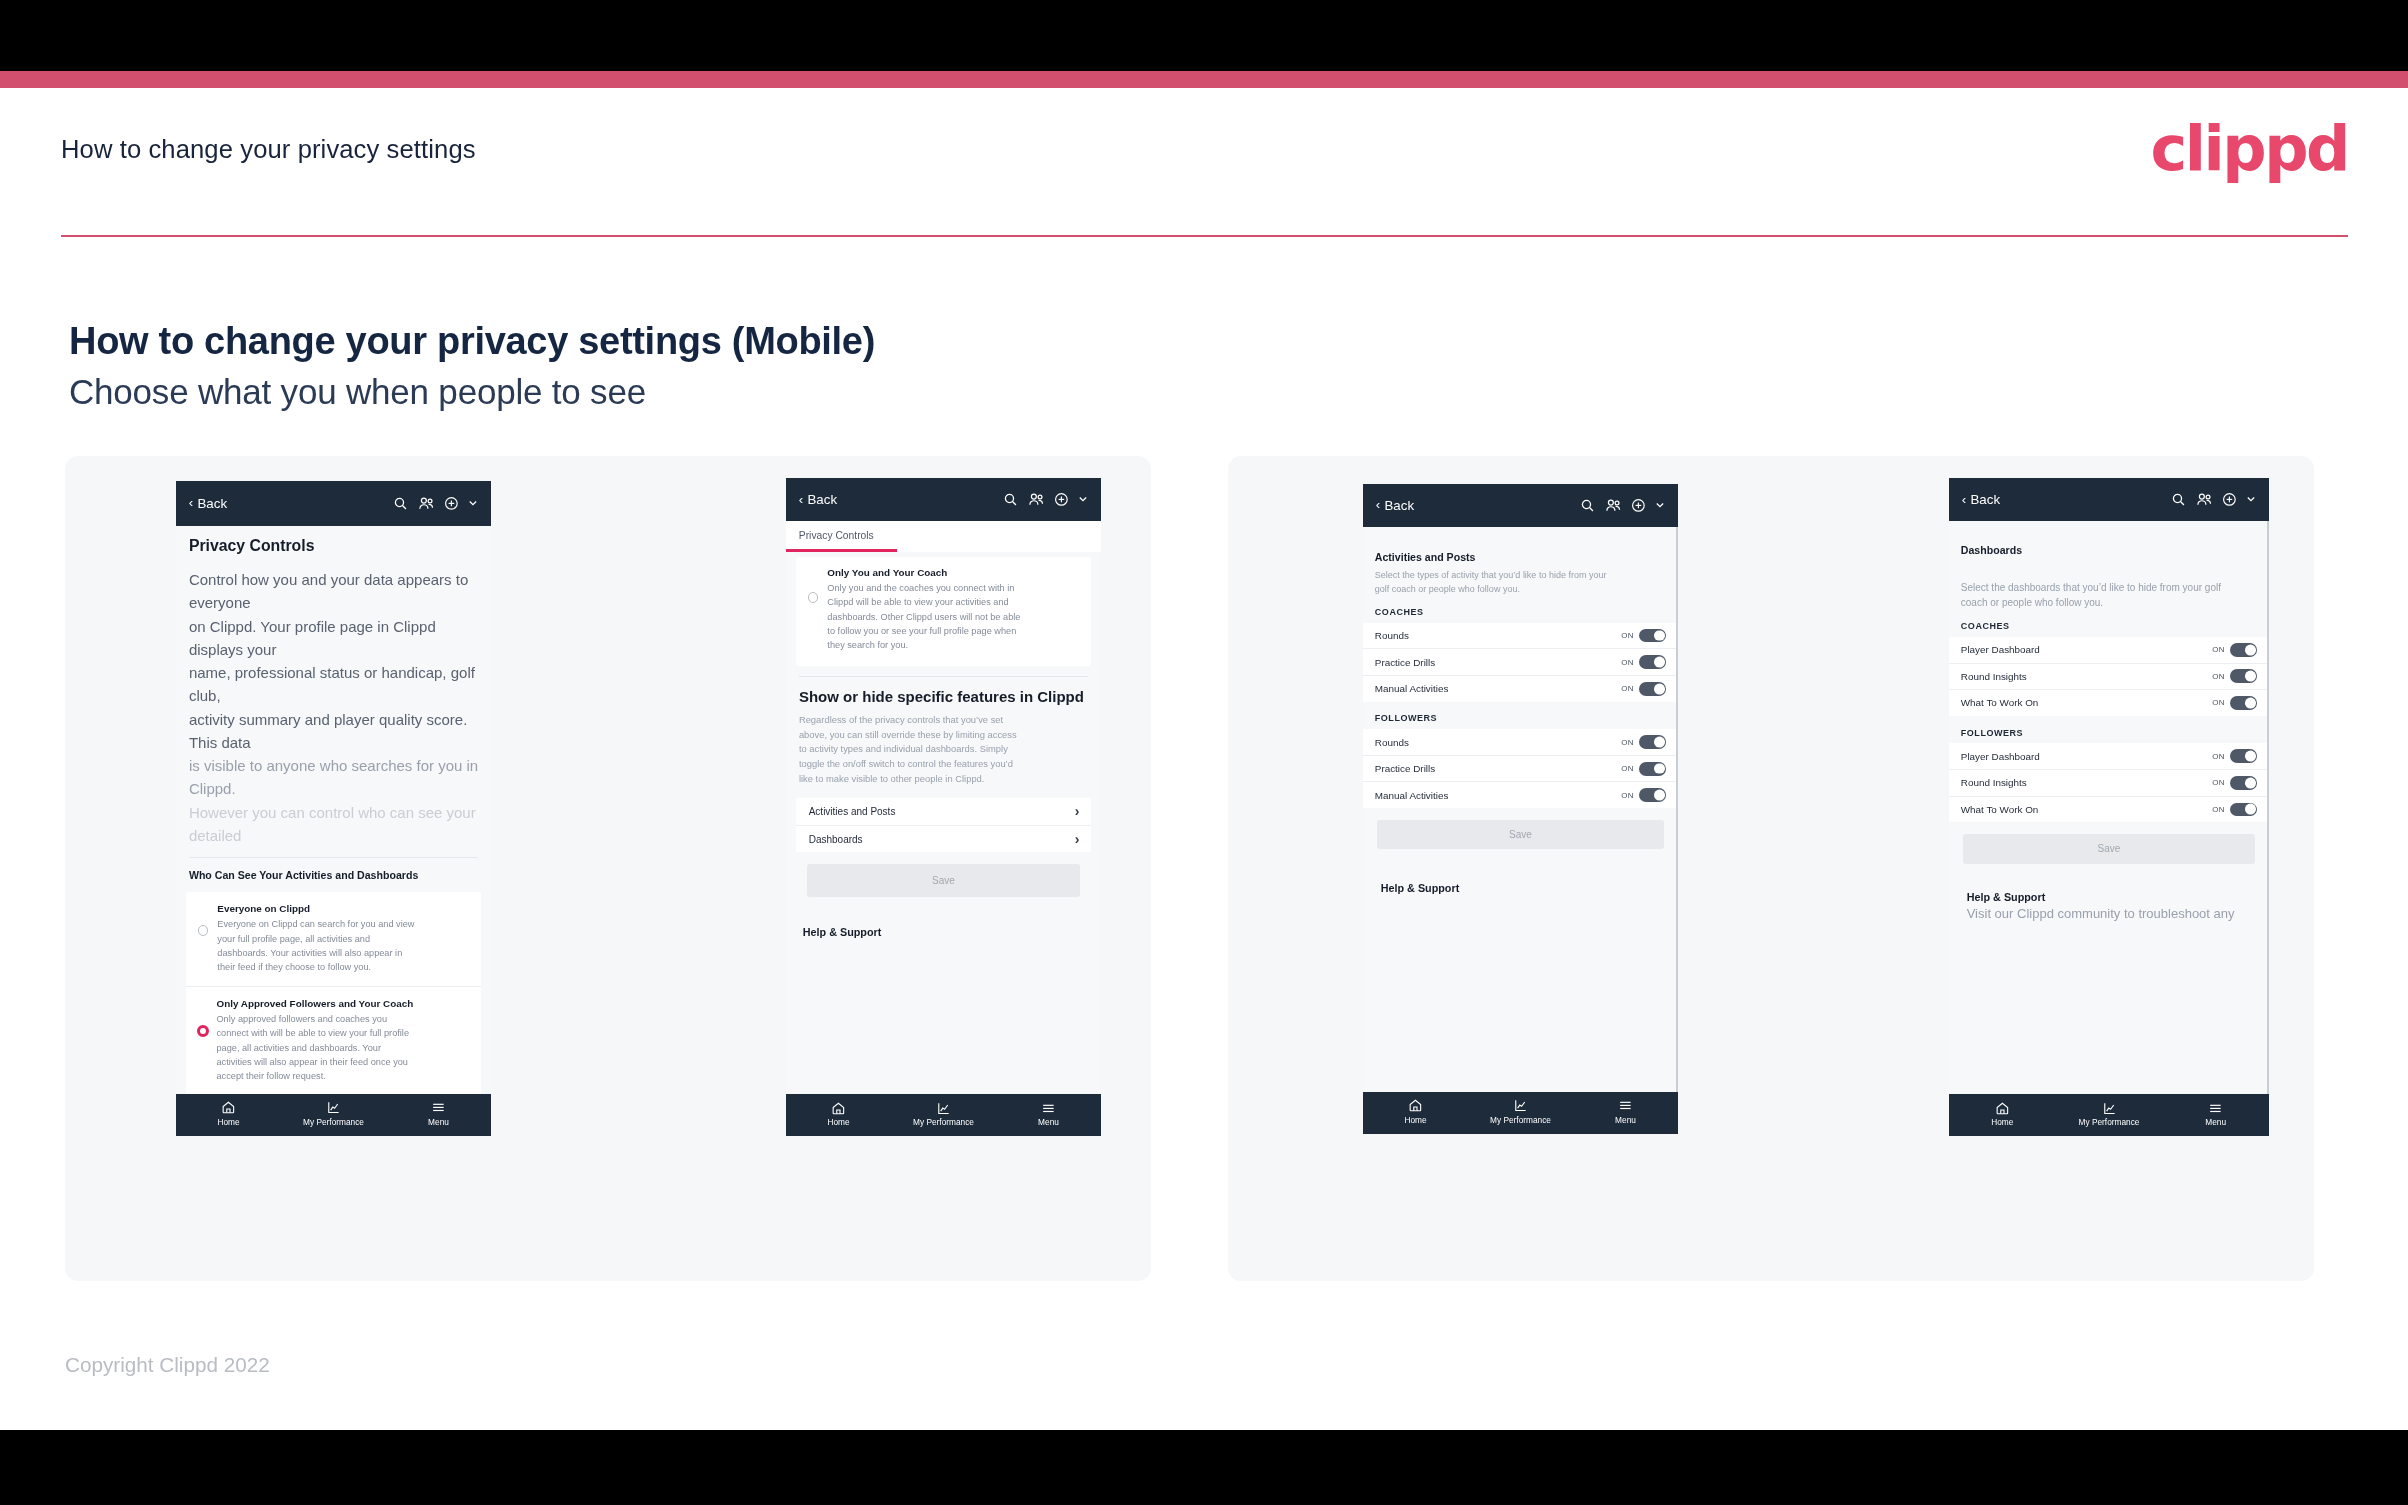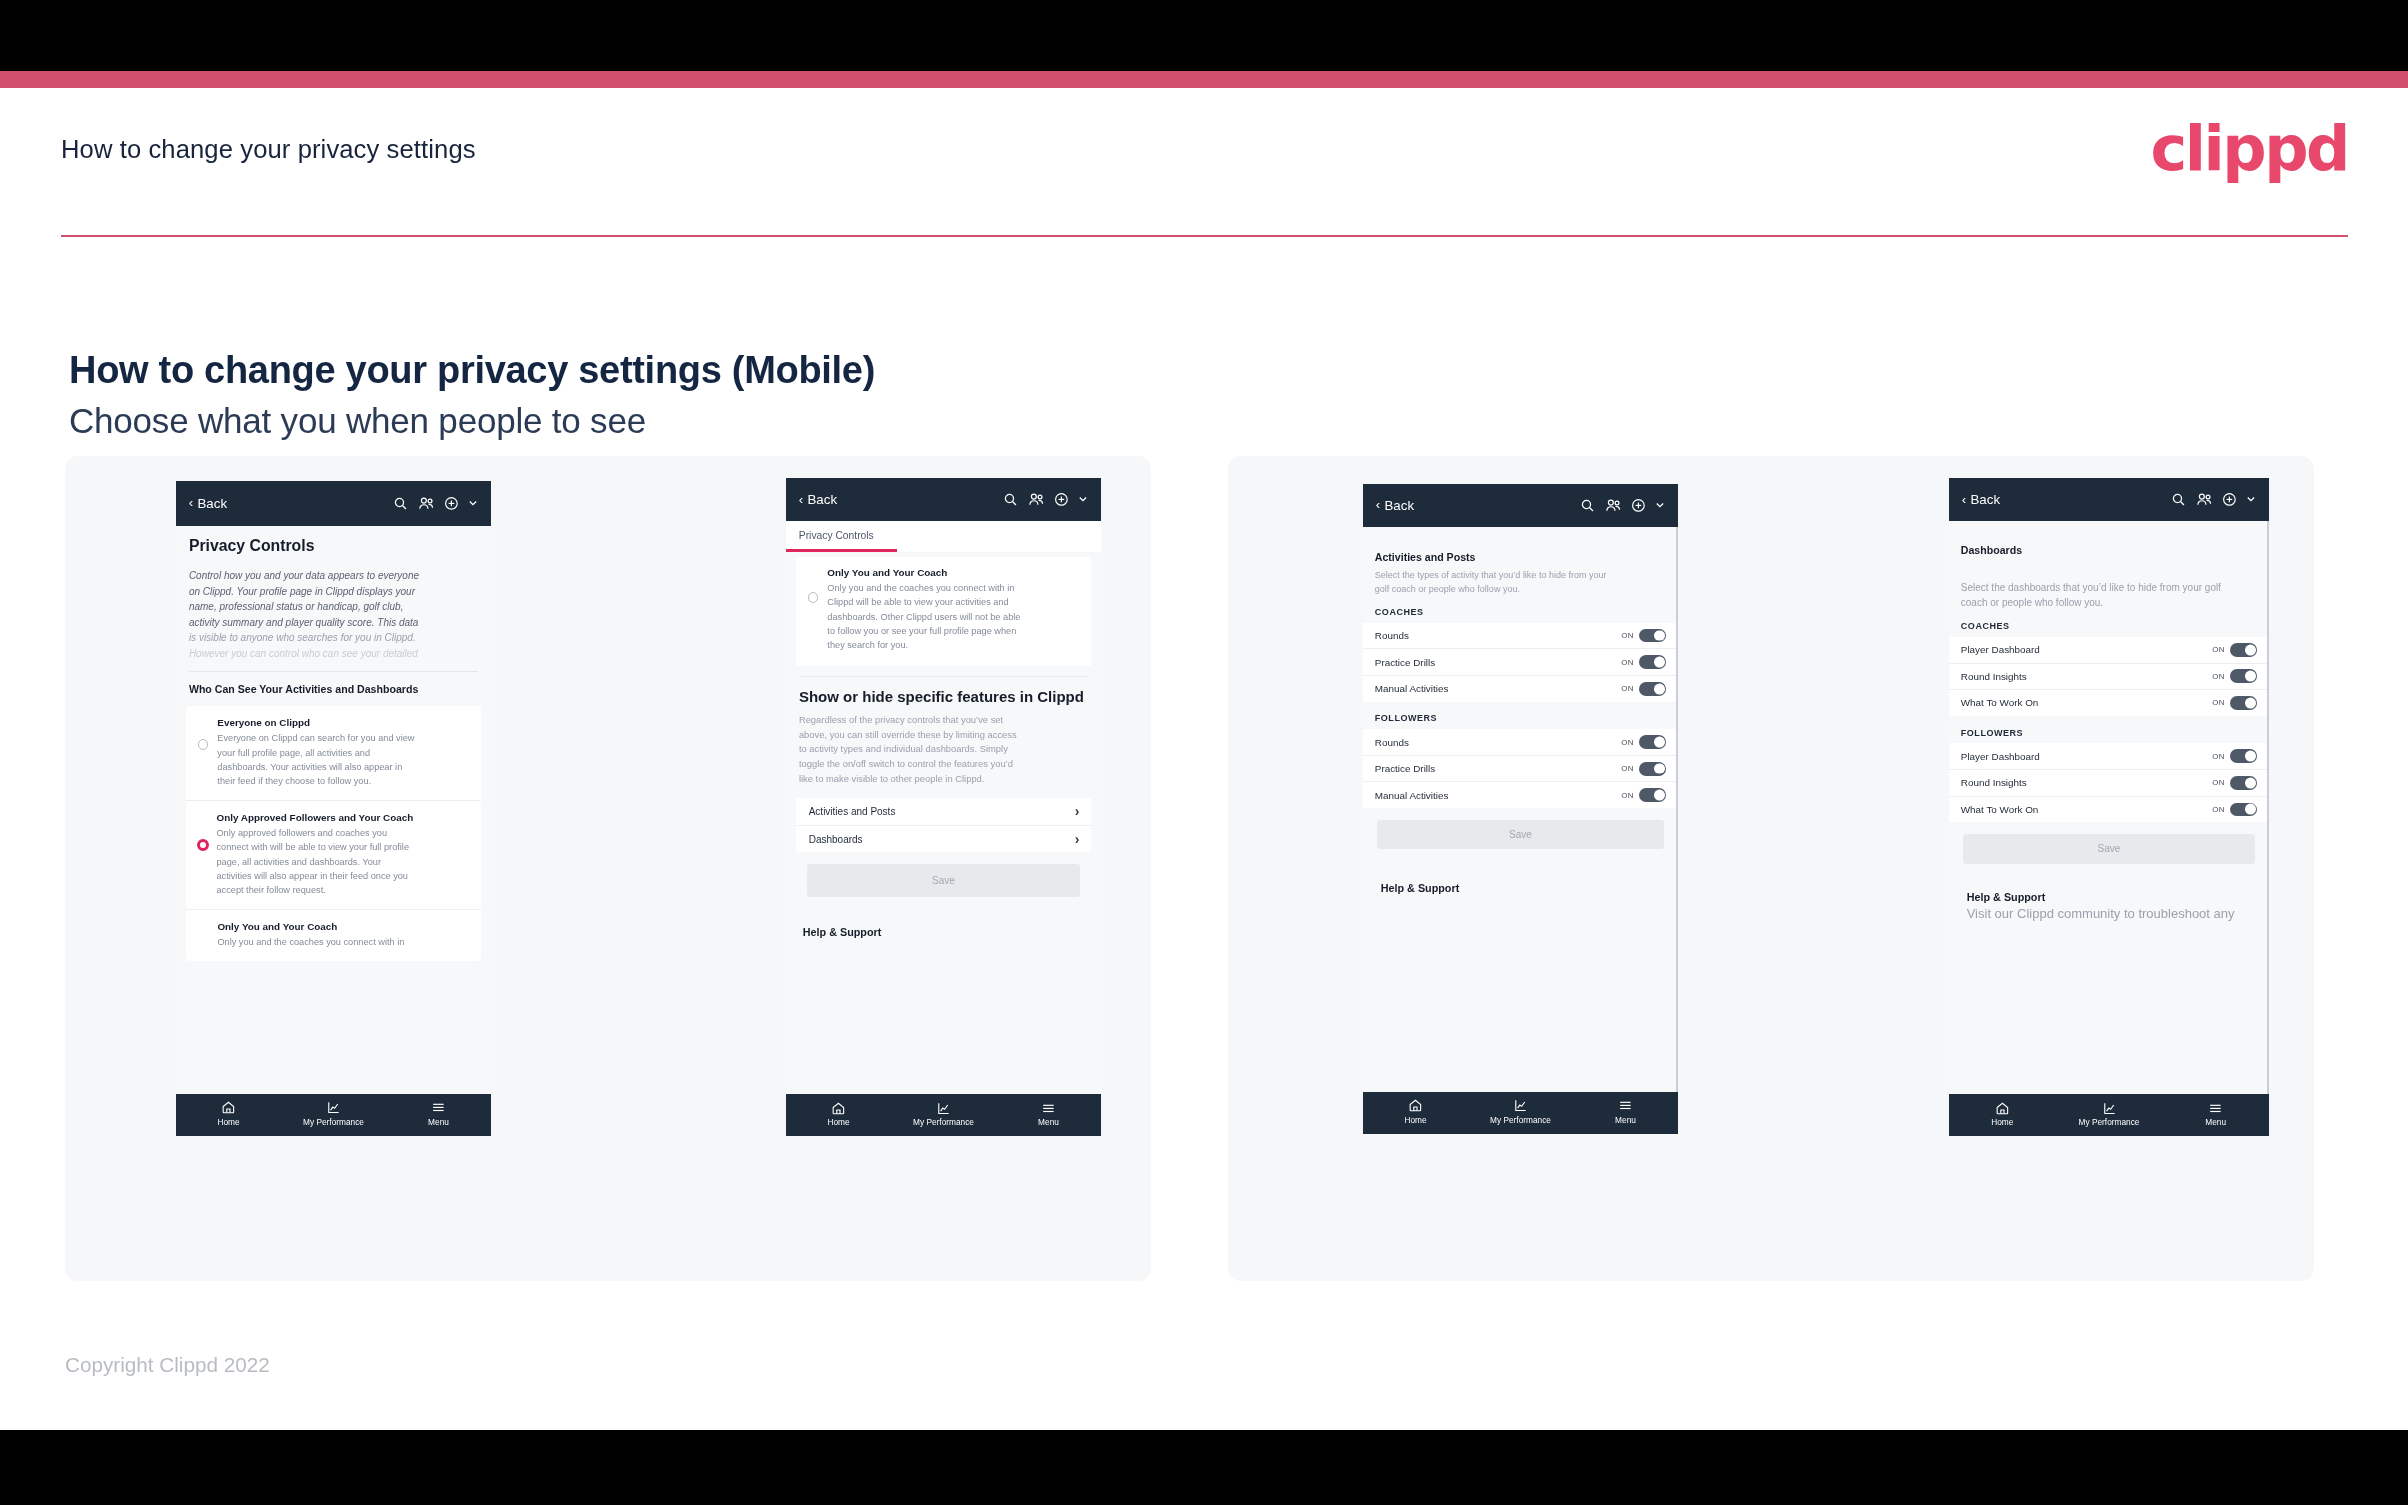--- a/index.html
+++ b/index.html
@@ -27,21 +27,21 @@
     font-size:62px; font-weight:bold; color:#e8486b;
     letter-spacing:-2.5px; line-height:1;
     font-family:"DejaVu Sans", sans-serif;
   }
   .header-rule {
     position:absolute; left:61px; right:61px; top:147px;
     height:2px; background:#d24f6d;
   }
 
   
-  .title-block { position:absolute; left:69px; top:320px;margin-top:29px; }
+  .title-block { position:absolute; left:69px; top:320px; }
   .title-main {
     font-size:38px; font-weight:bold; color:#152642; letter-spacing:-0.3px;
   }
   .title-sub {
     font-size:35px; font-weight:normal; color:#2c3b55; margin-top:8.9px; letter-spacing:-0.2px;
   }
 
   
   .panel {
     position:absolute; top:456px; height:825px;
@@ -175,21 +175,21 @@
           <span>
               <svg width="9.9" height="9.9" viewBox="0 0 14 14" fill="none" stroke="#fff" stroke-width="1.8">
                 <polyline points="2.5,5 7,9.5 11.5,5"></polyline>
               </svg>
             </span>
         </div>
       </div>
 
       <div class="phone-body" style="top:45px; padding:0 9.9px;">
         <div class="p-h1" style="font-size:15.8px; margin:11.8px 0 0 3px;">Privacy Controls</div>
-        <div style="margin:12.8px 0 0 3px; font-size:10px; line-height:1.55;font-style:italic;">
+        <div style="margin:12.8px 0 0 3px; font-size:15px; line-height:1.55;">
           <div class="p-para">Control how you and your data appears to everyone</div>
           <div class="p-para">on Clippd. Your profile page in Clippd displays your</div>
           <div class="p-para">name, professional status or handicap, golf club,</div>
           <div class="p-para">activity summary and player quality score. This data</div>
           <div class="p-para fade1">is visible to anyone who searches for you in Clippd.</div>
           <div class="p-para fade2">However you can control who can see your detailed</div>
         </div>
         <div class="p-rule" style="margin:9.9px 3px 0 3px;"></div>
         <div class="p-secthead" style="font-size:10.6px; margin:10.8px 0 0 3px;">Who Can See Your Activities and Dashboards</div>
 

